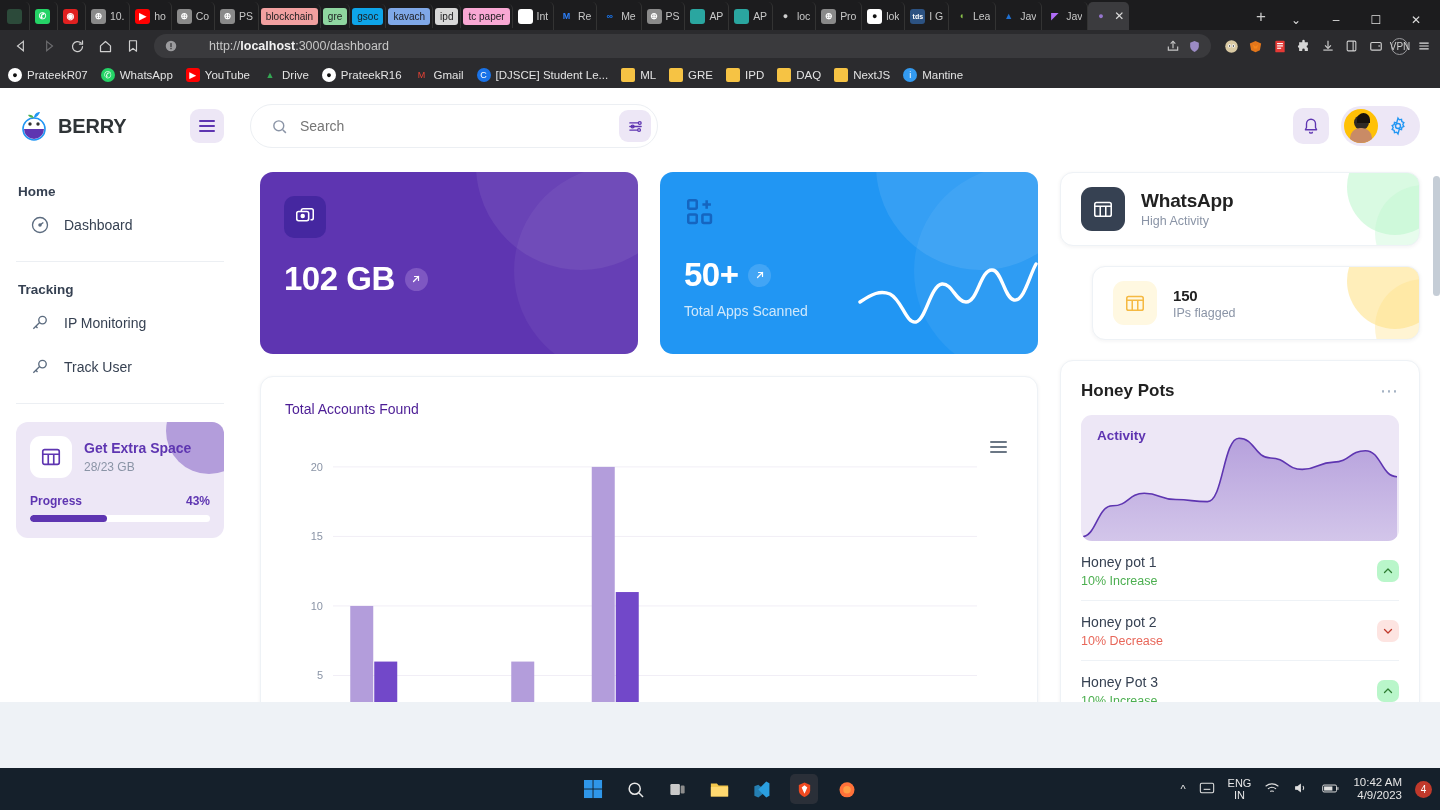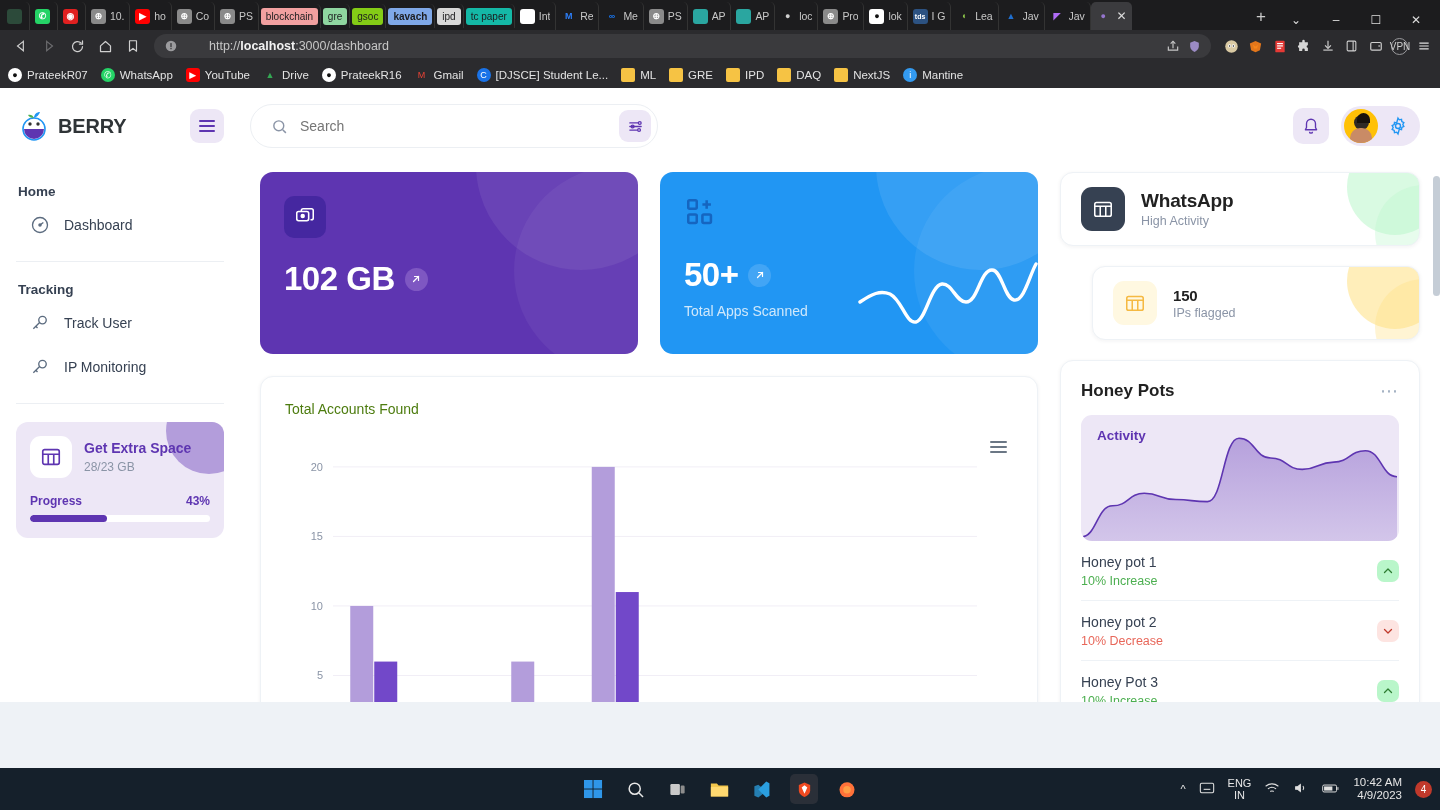--- a/index.html
+++ b/index.html
@@ -142,21 +142,21 @@
   .arrowbadge { width:23px;height:23px;border-radius:50%;display:flex;align-items:center;justify-content:center;}
   .statcard.purple .arrowbadge{background:#7e57c2;}
   .statcard.blue .arrowbadge{background:#42a5f5;}
   .caption { font-size:14px;margin-top:9px;position:relative;z-index:3;}
   .statcard.purple .caption{color:#d1c4e9;}
   .statcard.blue .caption{color:#cfe8fb;}
   .wave { position:absolute; right:0; bottom:26px; z-index:2;}
 
   .chartcard { margin-top:22px; background:#fff; border-radius:13px; border:1px solid #eef2f6;
     box-shadow:0 1px 4px rgba(32,40,45,0.06); padding:24px 24px 0 24px; height:412px; overflow:hidden;}
-  .chtitle { font-size:14px; color:#4d7c0f;}
+  .chtitle { font-size:14px; color:#4c1d95;}
   .chbig { font-size:25px; font-weight:bold; color:#212121; margin-top:9px; letter-spacing:-0.5px;}
   .chartarea { position:relative; margin-top:28px; height:300px;}
   .hamb { position:absolute; right:6px; top:-4px; display:flex; flex-direction:column; gap:3px;}
   .hamb i { display:block; width:17px;height:2px;background:#6b7785;border-radius:1px;}
 
   
   .sidecard { background:#fff; border-radius:13px; border:1px solid #eef2f6;
     box-shadow:0 1px 4px rgba(32,40,45,0.06); padding:16px 20px; position:relative; overflow:hidden;
     display:flex; align-items:center; gap:16px; height:74px;}
   .sidecard + .sidecard { margin-top:20px;margin-left:32px; }
@@ -228,30 +228,30 @@
           <span class="fav" style="background: rgb(138, 138, 138);">⊕</span>
           <span class="tlabel">PS</span>
         </div>
         <div class="tab grouped">
           <span class="chip" style="background: rgb(242, 160, 160);">blockchain</span>
         </div>
         <div class="tab grouped">
           <span class="chip" style="background: rgb(143, 214, 160);">gre</span>
         </div>
         <div class="tab grouped">
-          <span class="chip" style="background: #84cc16;">gsoc</span>
+          <span class="chip" style="background: #0ea5e9;">gsoc</span>
         </div>
         <div class="tab grouped">
-          <span class="chip" style="background: rgb(127, 168, 232); font-weight: bold;">kavach</span>
+          <span class="chip" style="background: rgb(127, 168, 232);">kavach</span>
         </div>
         <div class="tab grouped">
           <span class="chip" style="background: rgb(216, 216, 216);">ipd</span>
         </div>
         <div class="tab grouped">
-          <span class="chip" style="background: #14b8a6;">tc paper</span>
+          <span class="chip" style="background: #f9a8d4;">tc paper</span>
         </div>
         <div class="tab">
           <span class="fav" style="background: rgb(255, 255, 255);"></span>
           <span class="tlabel">Int</span>
         </div>
         <div class="tab">
           <span class="fav" style="background: transparent; color: rgb(45, 127, 249);">M</span>
           <span class="tlabel">Re</span>
         </div>
         <div class="tab">
@@ -509,29 +509,29 @@
               <span>Dashboard</span>
             </div>
             <div class="divider"></div>
             <div class="navsec">Tracking</div>
             <div class="navitem">
               <span class="ni"><svg width="20" height="20" viewBox="0 0 24 24" fill="none" stroke="#5b6b7f" stroke-width="1.6">
                   <circle cx="15" cy="8.5" r="4.5"></circle>
                   <path d="M11.5 11.5 4 19"></path>
                   <path d="M7 16l2 2"></path>
                 </svg></span>
-              <span>Track User</span>
+              <span>IP Monitoring</span>
             </div>
             <div class="navitem">
               <span class="ni"><svg width="20" height="20" viewBox="0 0 24 24" fill="none" stroke="#5b6b7f" stroke-width="1.6">
                   <circle cx="15" cy="8.5" r="4.5"></circle>
                   <path d="M11.5 11.5 4 19"></path>
                   <path d="M7 16l2 2"></path>
                 </svg></span>
-              <span>IP Monitoring</span>
+              <span>Track User</span>
             </div>
           </div>
 
         <div class="divider"></div>
 
         <div class="promo">
           <div class="blob"></div>
           <div class="promorow">
             <div class="promoicon">
               <svg width="22" height="22" viewBox="0 0 24 24" fill="none" stroke="#5e35b1" stroke-width="1.8">

